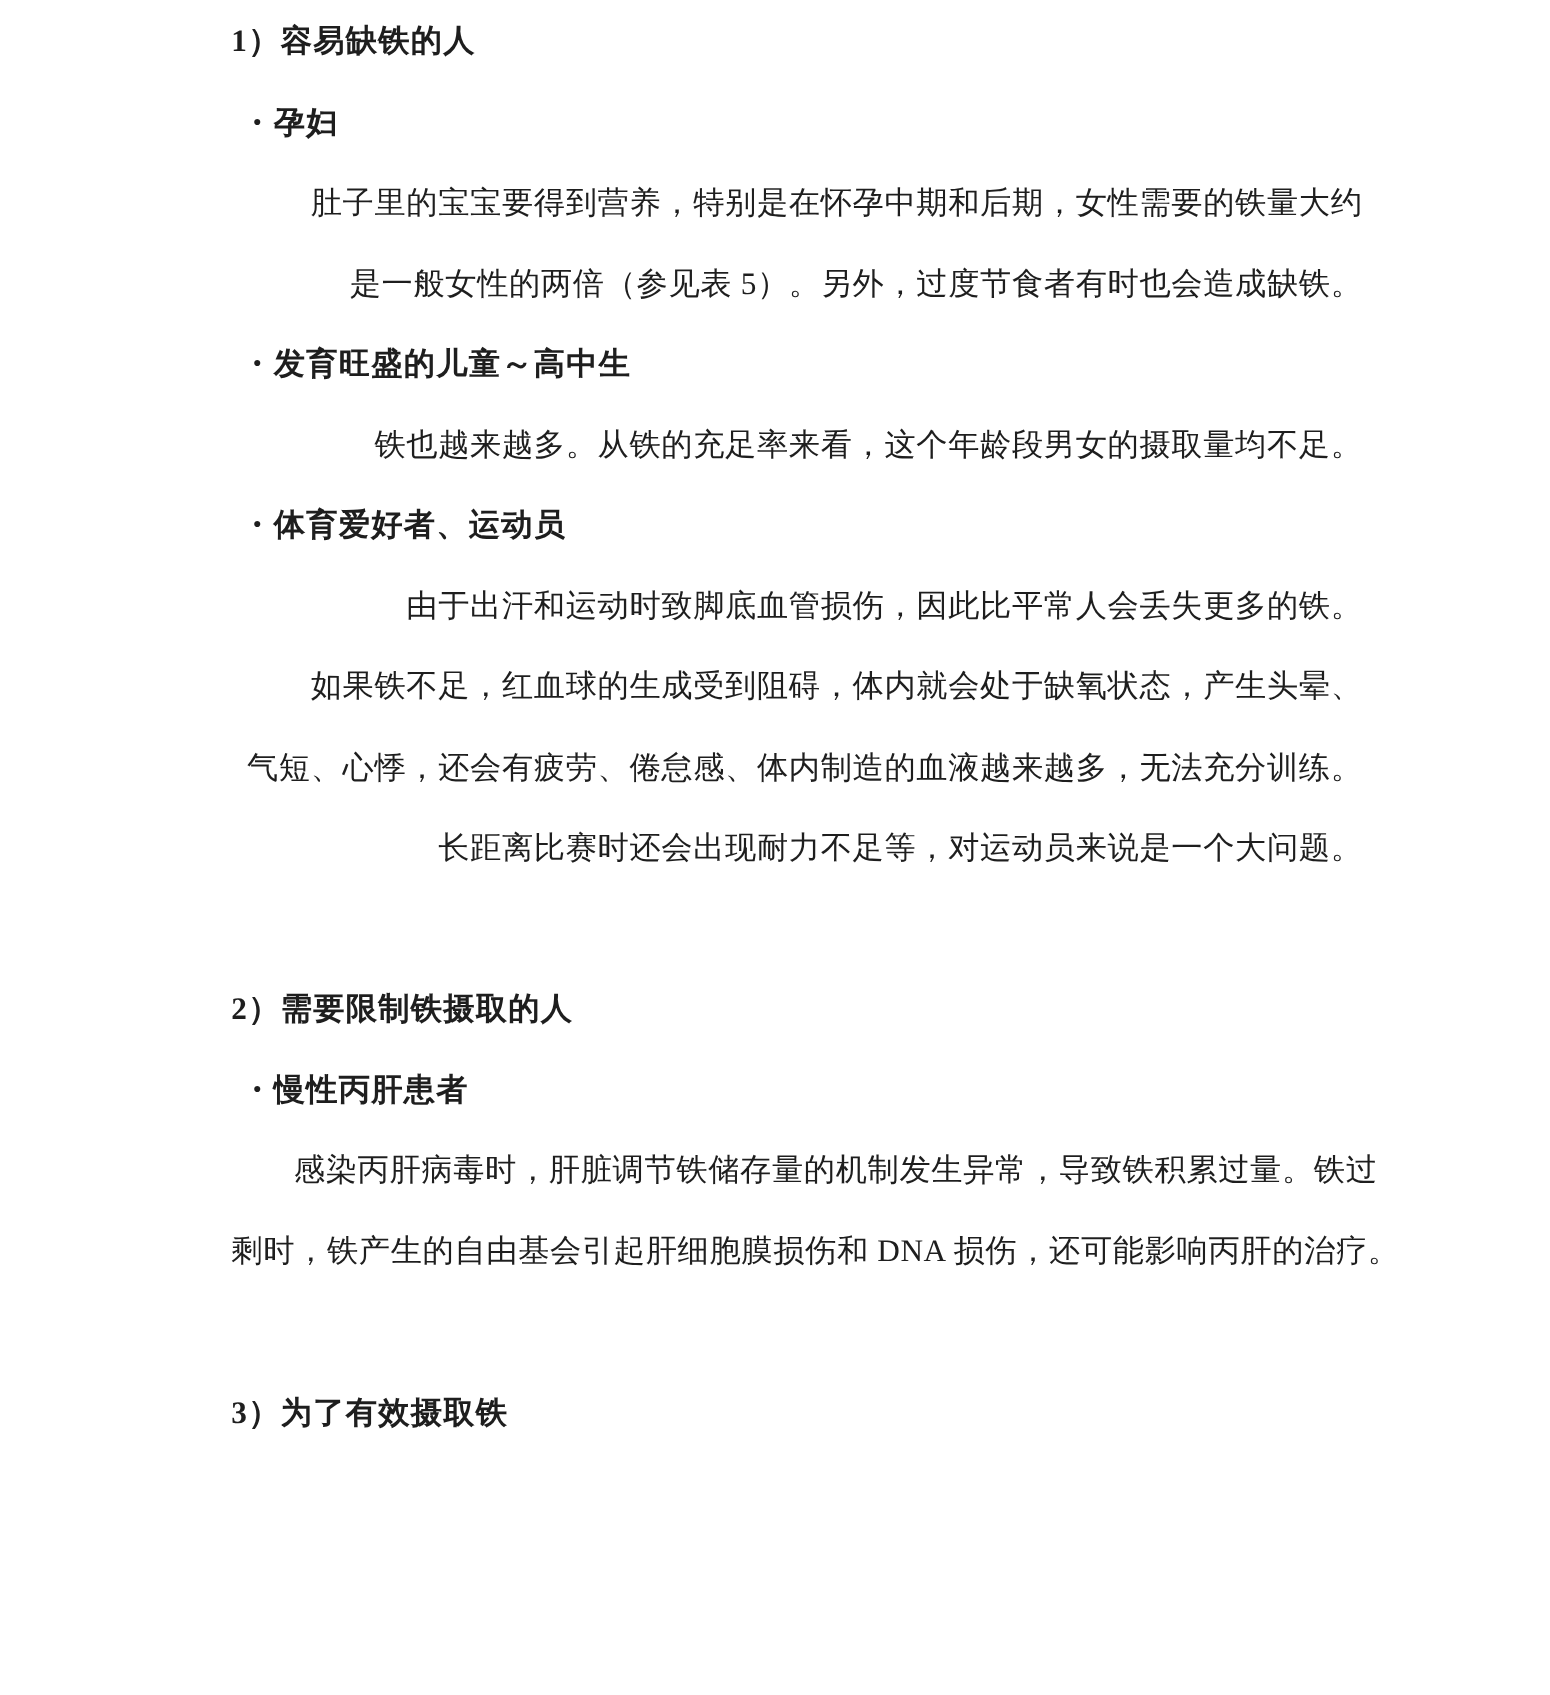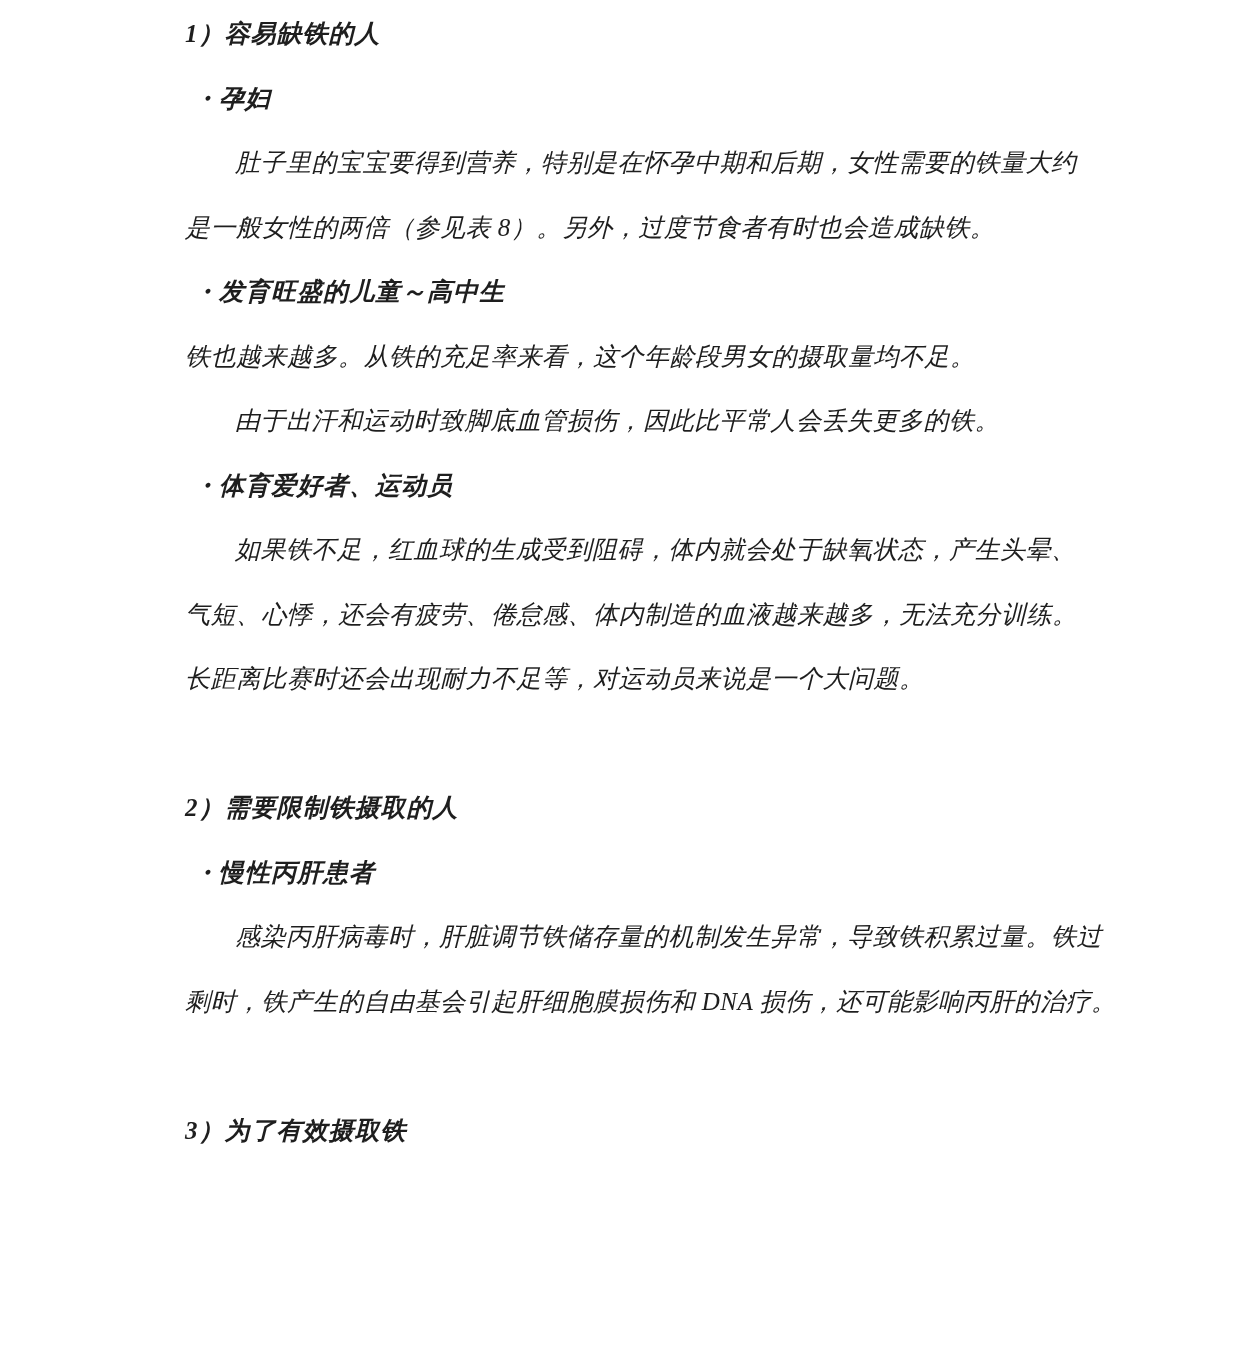--- a/index.html
+++ b/index.html
@@ -11,59 +11,59 @@
     height: 1356px;
     box-sizing: border-box;
     background: #ffffff;
     color: #1e1e1e;
     font-family: "Liberation Serif", serif;
     padding: 2px 150px 0 185px;
     overflow: hidden;
   }
   .doc {
     width: 100%;
-    font-style: italic;
   }
   .line {
     font-size: 25px;
     line-height: 64.5px;
     height: 64.5px;
     white-space: nowrap;
   }
   .heading {
     font-weight: 700;
     letter-spacing: 1px;
   }
   .bullet {
     font-weight: 700;
     padding-left: 8px;
     letter-spacing: 1px;
   }
   .body-text {
     letter-spacing: 0.5px;
+    text-align: right;
   }
   .indent {
     text-indent: 50px;
   }
   .spacer {
     height: 64.5px;
   }
 </style>
 </head>
 <body>
 
 <main class="doc">
   <div class="line heading">1）容易缺铁的人</div>
   <div class="line bullet">・孕妇</div>
   <div class="line body-text indent">肚子里的宝宝要得到营养，特别是在怀孕中期和后期，女性需要的铁量大约</div>
-  <div class="line body-text">是一般女性的两倍（参见表 8）。另外，过度节食者有时也会造成缺铁。</div>
+  <div class="line body-text">是一般女性的两倍（参见表 5）。另外，过度节食者有时也会造成缺铁。</div>
   <div class="line bullet">・发育旺盛的儿童～高中生</div>
   <div class="line body-text">铁也越来越多。从铁的充足率来看，这个年龄段男女的摄取量均不足。</div>
+  <div class="line bullet">・体育爱好者、运动员</div>
   <div class="line body-text indent">由于出汗和运动时致脚底血管损伤，因此比平常人会丢失更多的铁。</div>
-  <div class="line bullet">・体育爱好者、运动员</div>
   <div class="line body-text indent">如果铁不足，红血球的生成受到阻碍，体内就会处于缺氧状态，产生头晕、</div>
   <div class="line body-text">气短、心悸，还会有疲劳、倦怠感、体内制造的血液越来越多，无法充分训练。</div>
   <div class="line body-text">长距离比赛时还会出现耐力不足等，对运动员来说是一个大问题。</div>
   <div class="spacer"></div>
   <div class="line heading">2）需要限制铁摄取的人</div>
   <div class="line bullet">・慢性丙肝患者</div>
   <div class="line body-text indent">感染丙肝病毒时，肝脏调节铁储存量的机制发生异常，导致铁积累过量。铁过</div>
   <div class="line body-text">剩时，铁产生的自由基会引起肝细胞膜损伤和 DNA 损伤，还可能影响丙肝的治疗。</div>
   <div class="spacer"></div>
   <div class="line heading">3）为了有效摄取铁</div>

